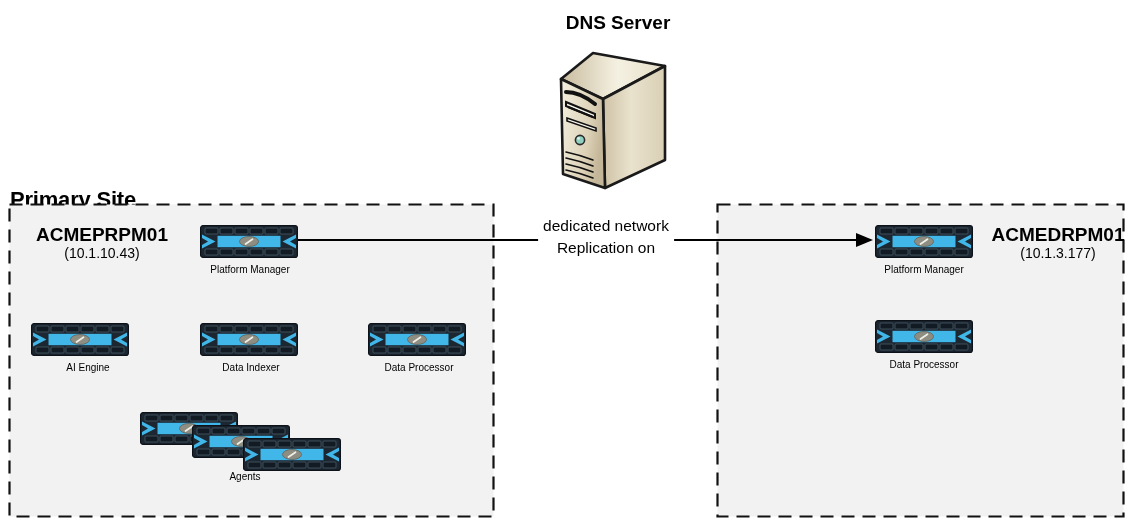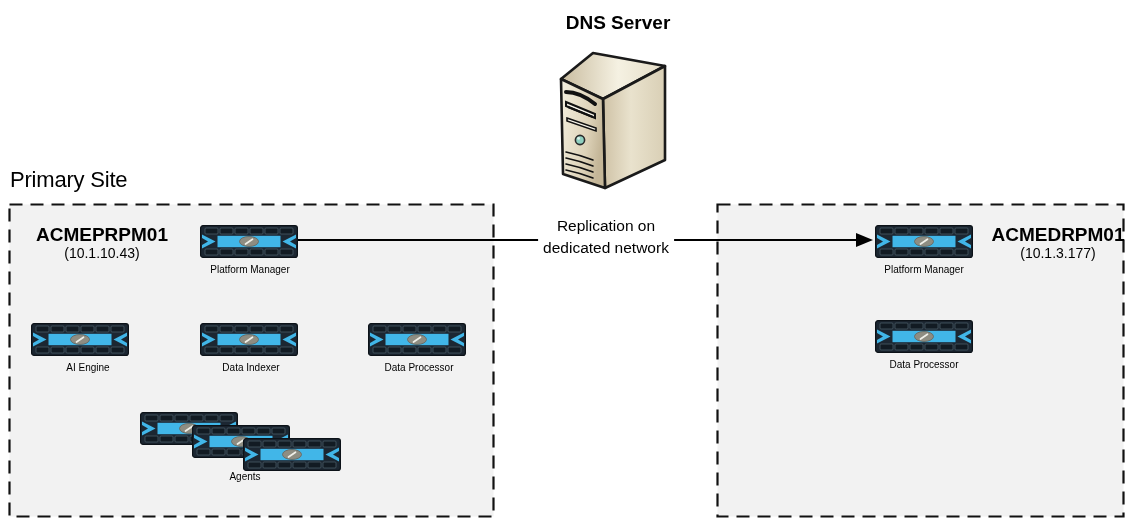--- a/index.html
+++ b/index.html
@@ -1,21 +1,21 @@
 <!DOCTYPE html>
 <html><head>
 <meta charset="utf-8">
 <style>
   html,body{margin:0;padding:0;background:#fff;}
   #stage{
     position:relative;width:1131px;height:520px;background:#ffffff;
     font-family:"Liberation Sans","DejaVu Sans",sans-serif;color:#000;overflow:hidden;
   }
   .abs{position:absolute;}
-  .site-title{font-size:22px;font-weight:normal;letter-spacing:-0.2px;white-space:nowrap;}
+  .site-title{font-size:22px;font-weight:bold;letter-spacing:-0.2px;white-space:nowrap;margin-top:20px;}
   .dns-label{font-size:19px;font-weight:bold;white-space:nowrap;transform:translateX(-50%);}
   .node-label{font-size:10px;white-space:nowrap;transform:translateX(-50%);text-align:center;}
   .host-info{text-align:center;transform:translateX(-50%);line-height:18px;}
   .host-name{font-size:19px;font-weight:bold;white-space:nowrap;}
   .host-ip{font-size:14px;white-space:nowrap;}
   .repl-label{
     font-size:15.5px;line-height:22px;text-align:center;white-space:nowrap;
     transform:translateX(-50%);background:#ffffff;padding:0 5px;z-index:3;
   }
   .arrow-line{height:2px;background:#000;z-index:1;}
@@ -111,22 +111,22 @@
 
   <div class="abs" style="left:716px;top:203px;">
     <svg class="box-svg" width="409" height="315">
       <rect x="1.5" y="1.5" width="406" height="312" fill="#f2f2f2" stroke="#111111" stroke-width="2.2" stroke-dasharray="13 8"></rect>
     </svg>
   </div>
 
   <div class="abs arrow-line" style="left:298px;top:239px;width:558px;"></div>
   <div class="abs arrow-head" style="left:856px;top:233px;"></div>
   <div class="abs repl-label" style="left:606px;top:215px;">
+    <div>dedicated network</div>
     <div>Replication on</div>
-    <div>dedicated network</div>
   </div>
 
   <div class="abs host-info" style="left:102px;top:226px;">
     <div class="host-name">ACMEPRPM01</div>
     <div class="host-ip">(10.1.10.43)</div>
   </div>
 
   <div class="abs" style="left:200px;top:225px;">
     <svg class="appliance-svg" width="98" height="33">
         <use href="#sym-appliance"></use>

